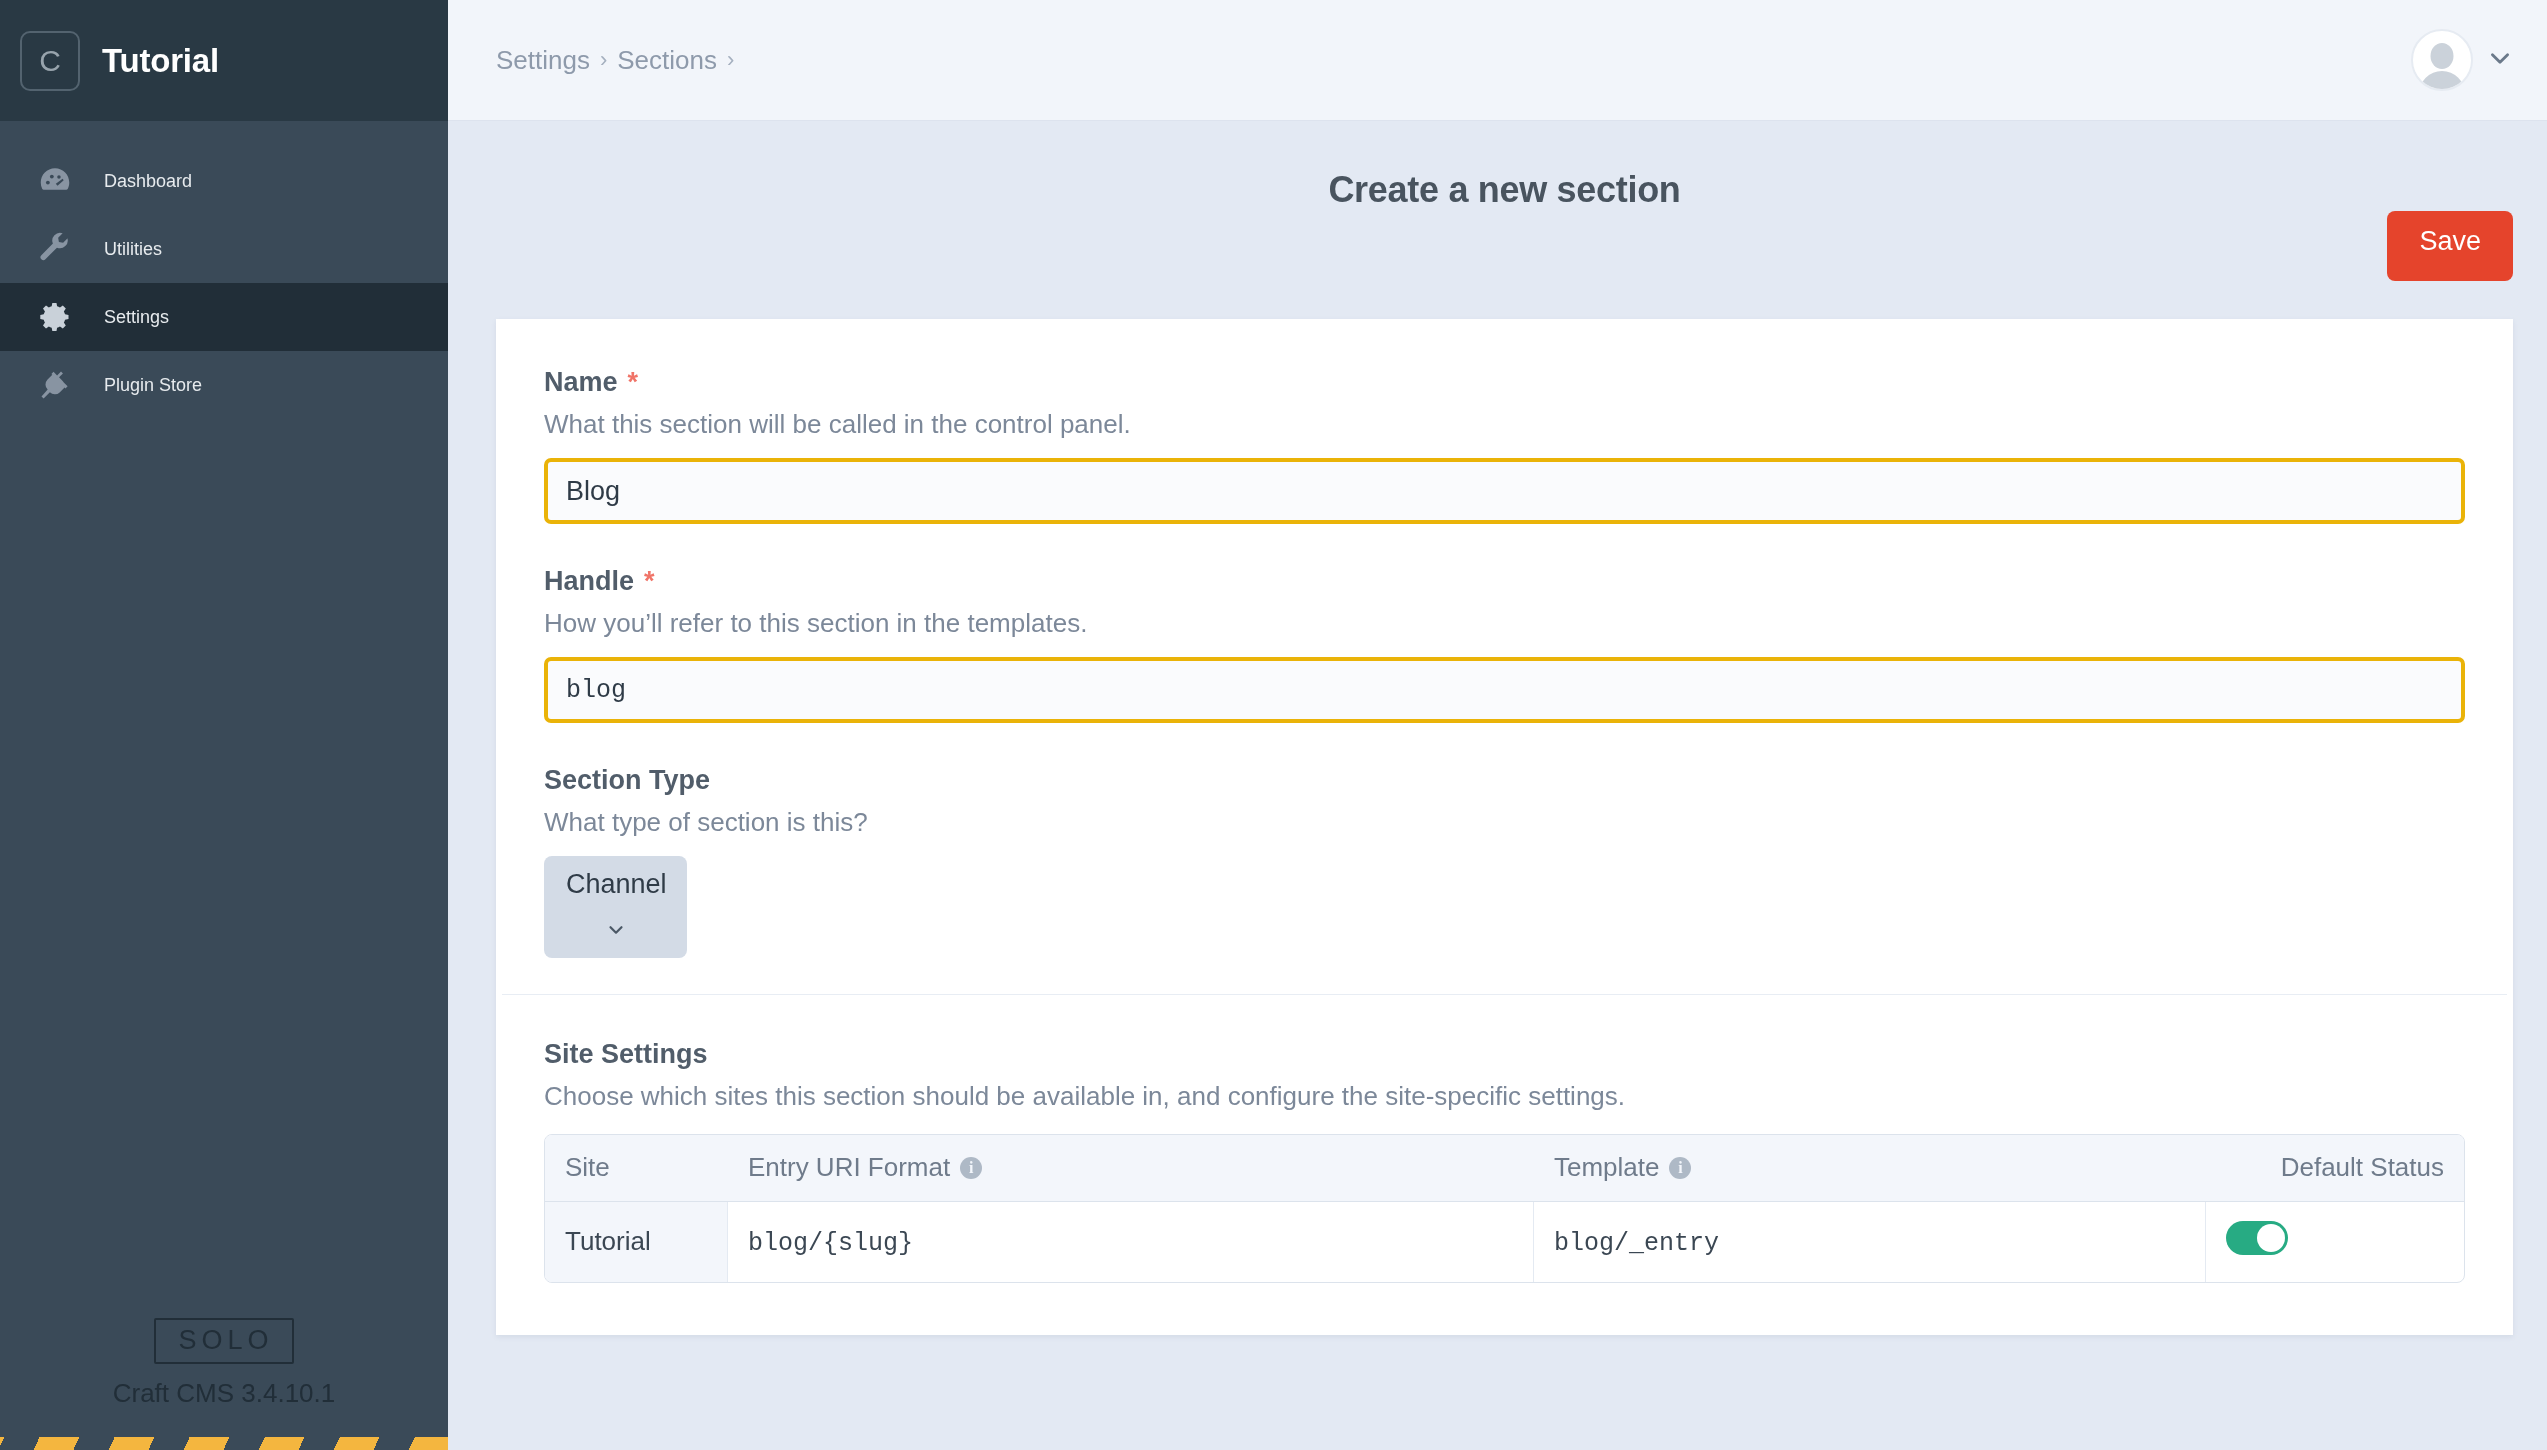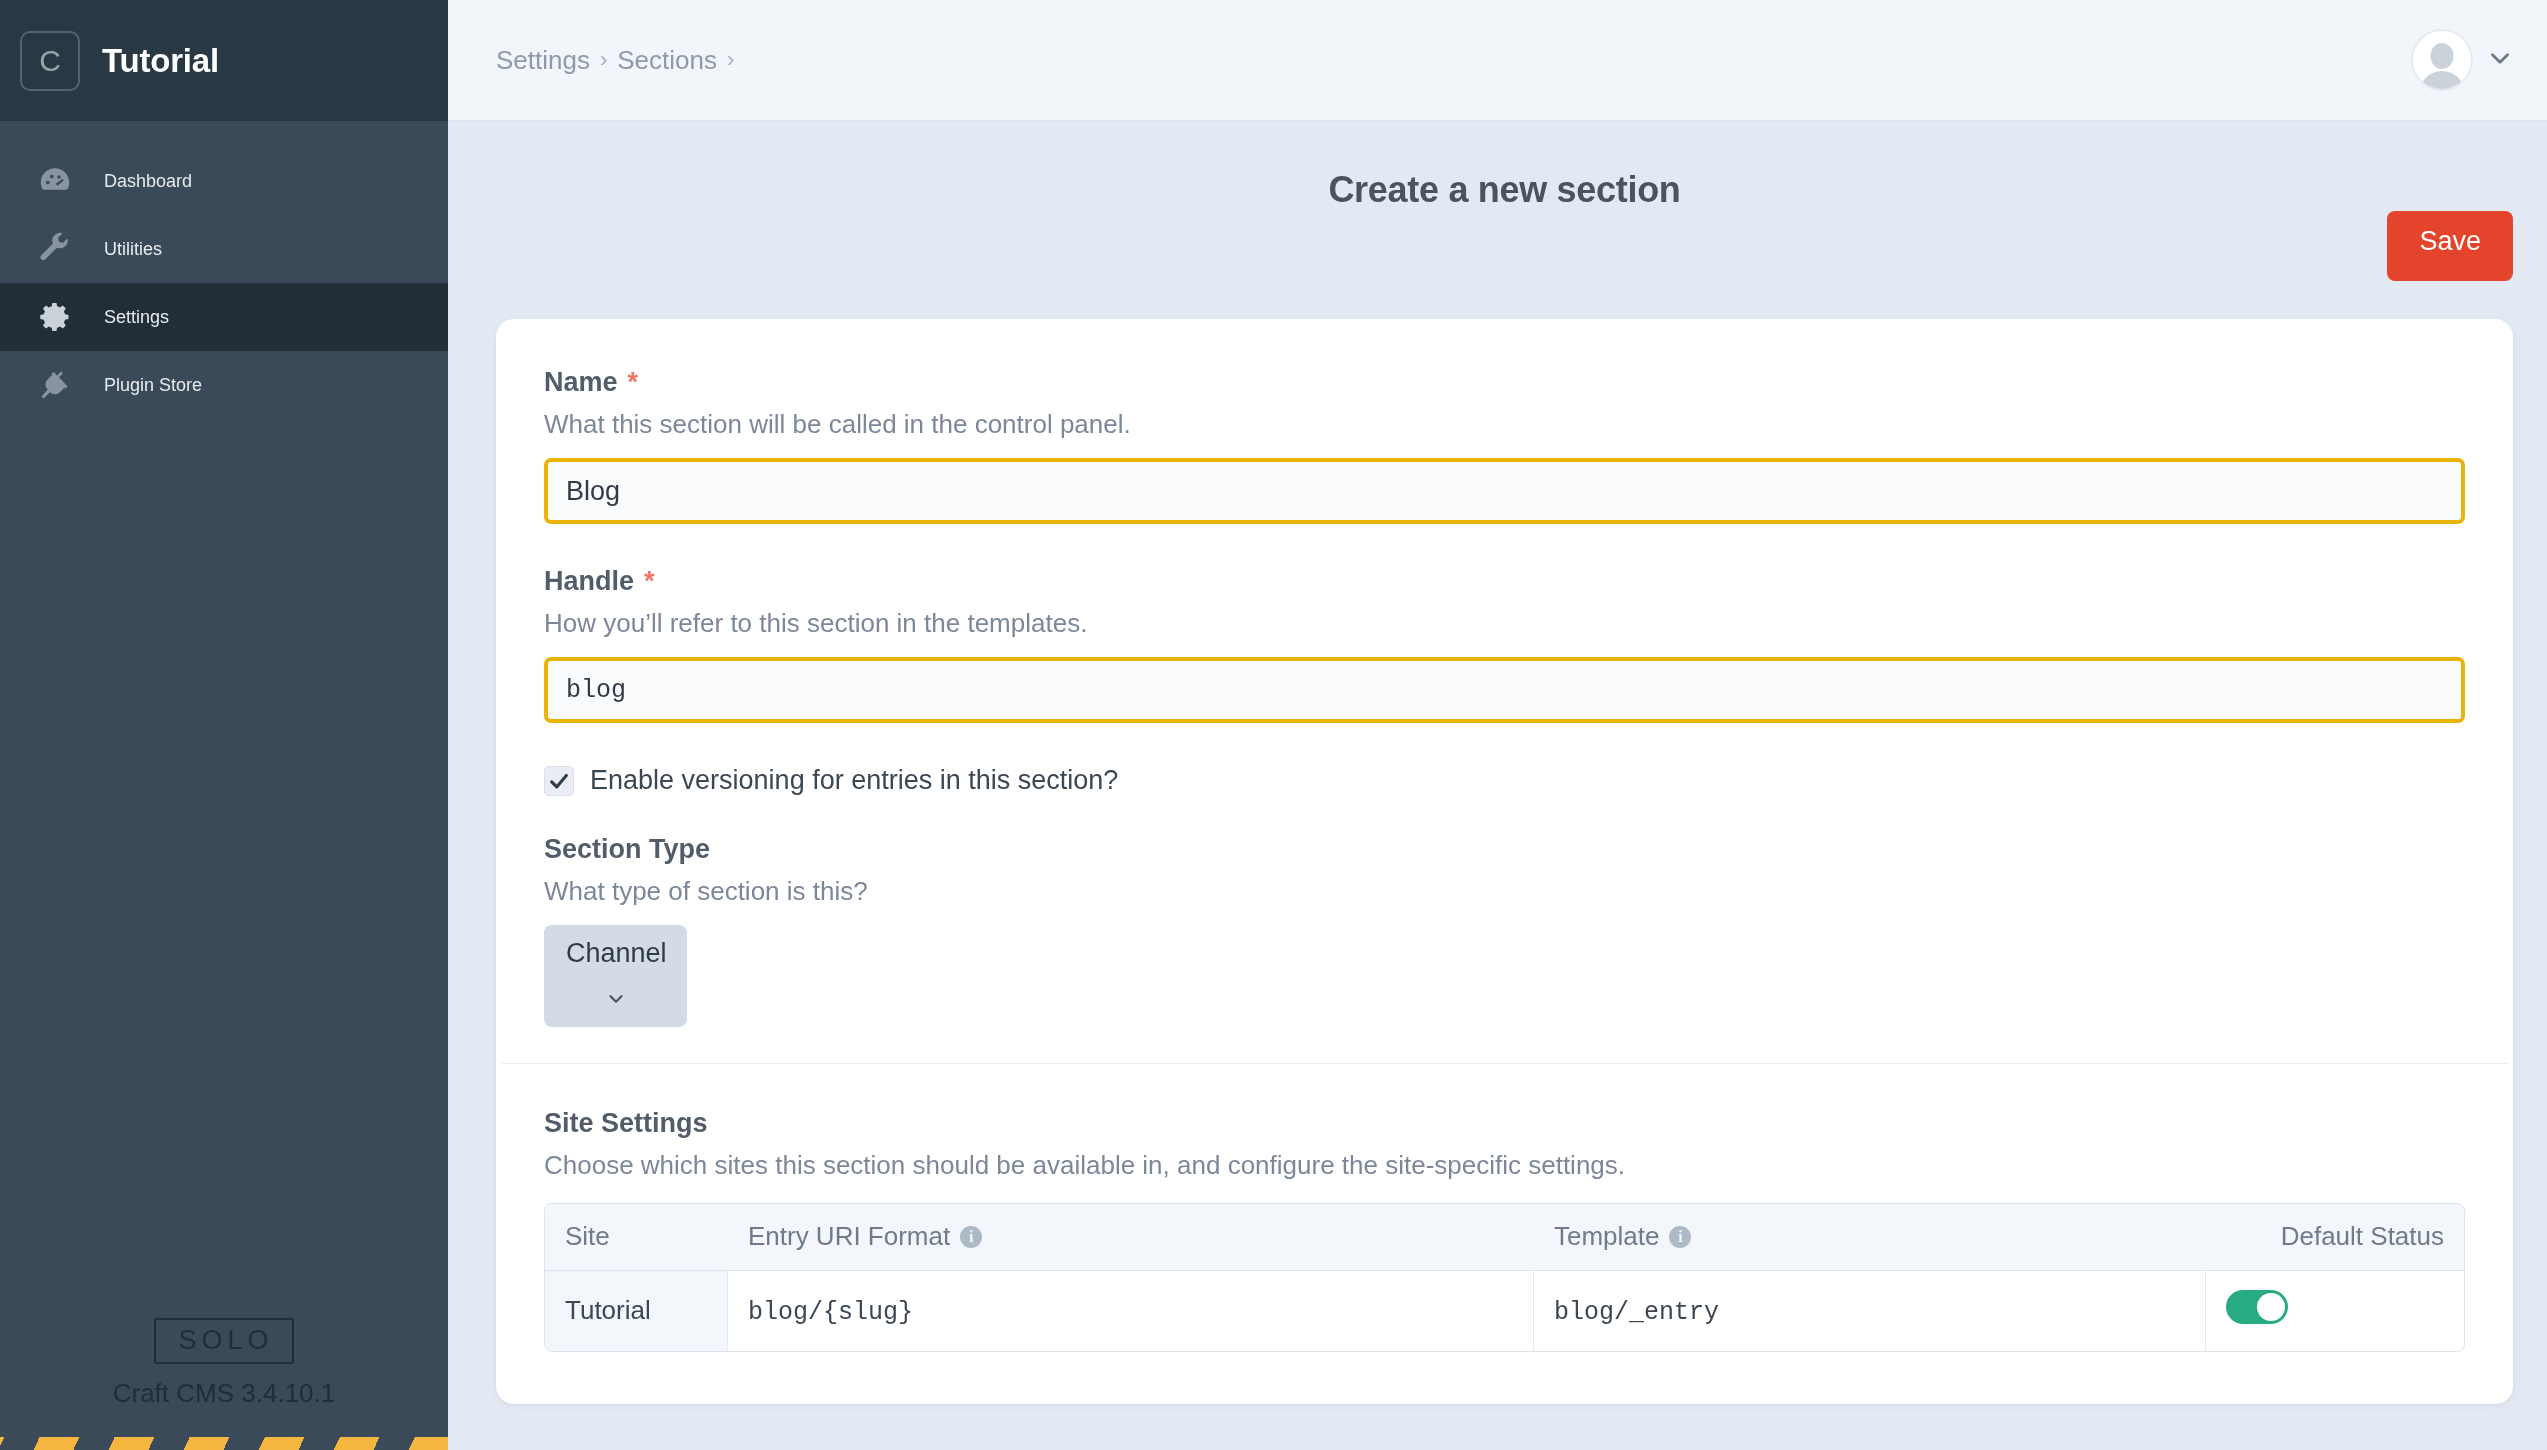--- a/index.html
+++ b/index.html
@@ -157,21 +157,21 @@
     font-size: 27px;
     border: none; border-radius: 8px;
     padding: 15px 32px 24px;
     cursor: pointer;
     font-family: "Liberation Sans", sans-serif;
   }
 
   .card {
     margin: 0 34px 0 48px;
     background: #FFFFFF;
-    border-radius: 18px;
+    border-radius: 0;
     box-shadow: 0 2px 5px rgba(80,100,130,0.10);
     padding: 0;
     overflow: hidden;
   }
   .card-body { padding: 48px 48px 36px 48px; }
   .card-body.second { padding: 44px 48px 52px 48px; }
   .divider { height: 1px; background: #E8EDF4; margin: 0 6px; }
 
   .field { margin-bottom: 42px; }
   .field:last-child { margin-bottom: 0; }
@@ -407,28 +407,20 @@
 
         <div class="field">
           <div class="f-label">
             <span>Handle</span>
             <span class="req">*</span>
           </div>
           <div class="f-instructions">How you’ll refer to this section in the templates.</div>
           <input class="text-input mono" type="text" value="blog" style="">
         </div>
 
-        <div class="checkbox-row">
-          <span class="cbox">
-            <svg width="22" height="22" viewBox="0 0 24 24" fill="none" stroke="#2F3B47" stroke-width="3.4" stroke-linecap="round" stroke-linejoin="round">
-                <polyline points="4 13 9.5 18.5 20 6"></polyline>
-              </svg>
-          </span>
-          <span class="cbox-label">Enable versioning for entries in this section?</span>
-        </div>
 
         <div class="field">
           <div class="f-label">
             <span>Section Type</span>
           </div>
           <div class="f-instructions">What type of section is this?</div>
           <div class="select-wrap">
             <span class="select-value">Channel</span>
             <span>
               <svg width="22" height="22" viewBox="0 0 24 24" fill="none" stroke="#4B5866" stroke-width="2.4" stroke-linecap="round" stroke-linejoin="round">

